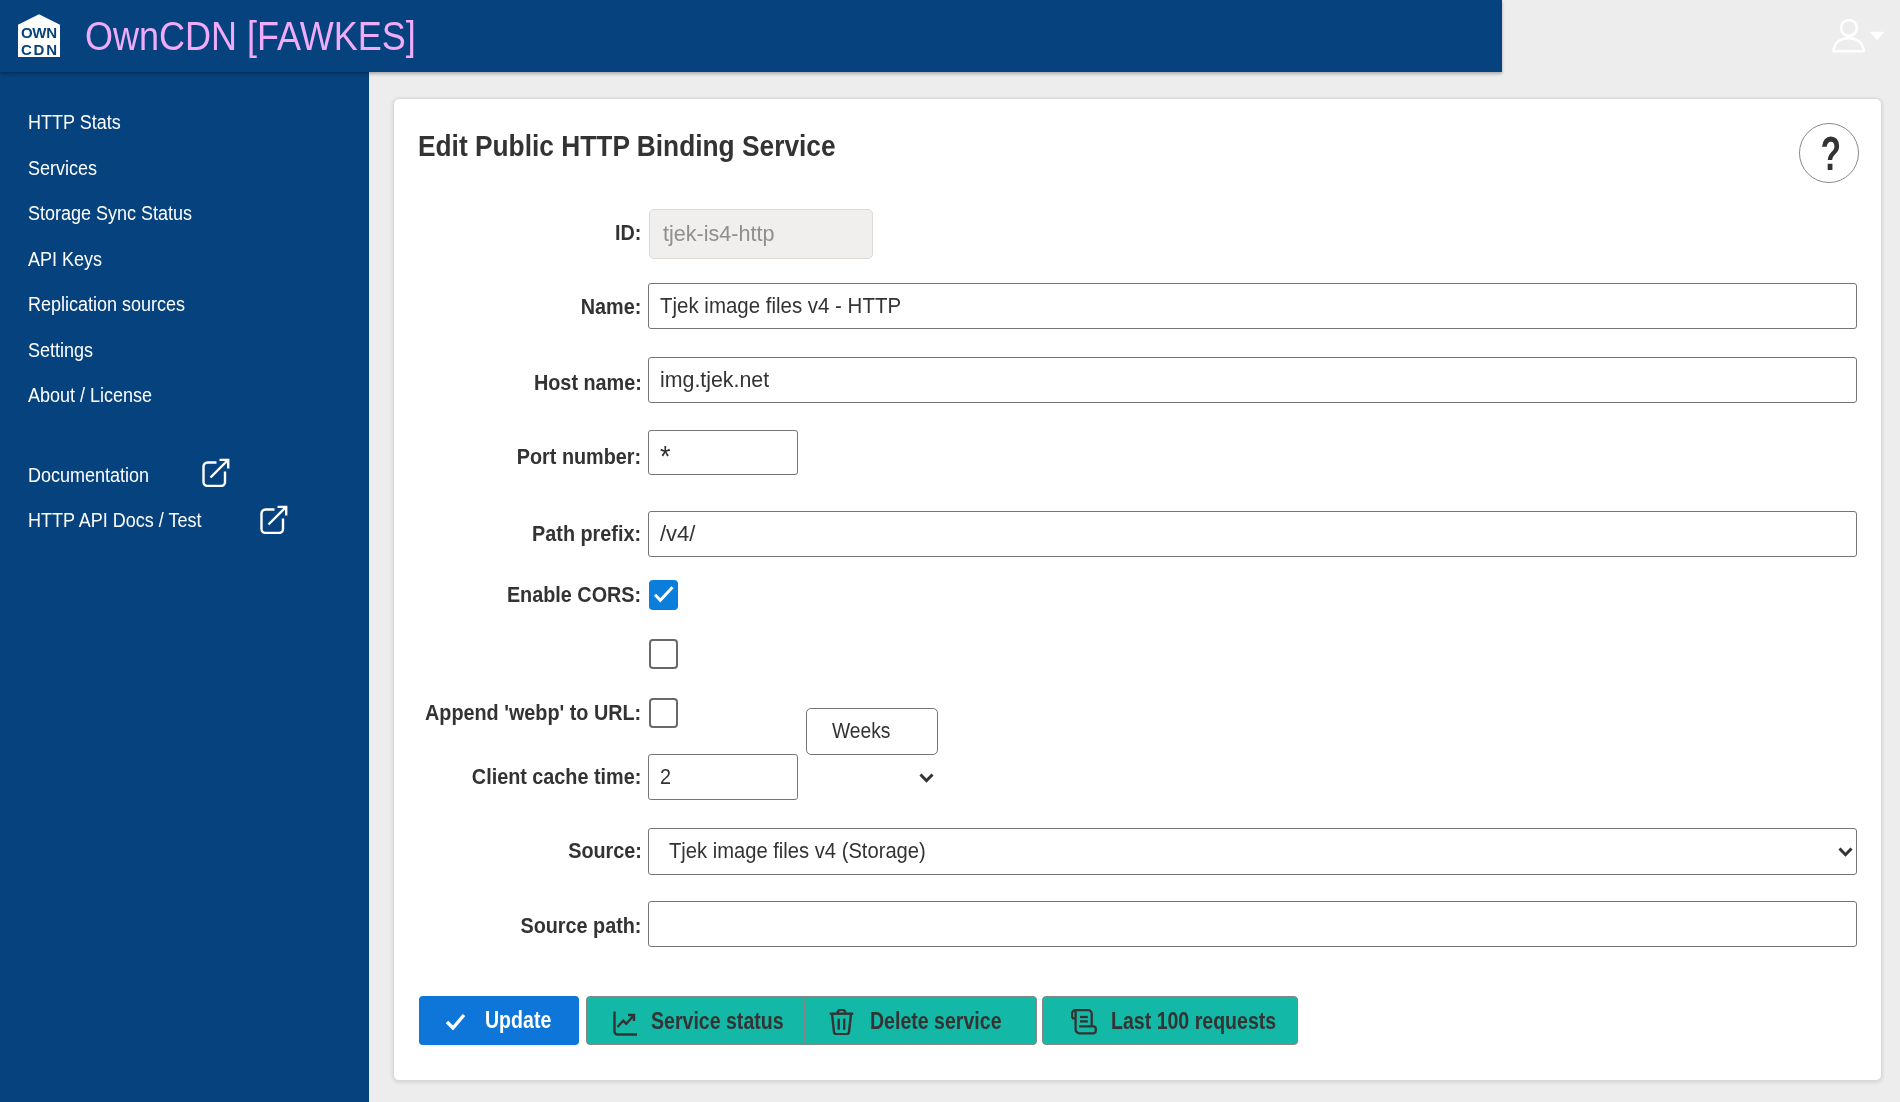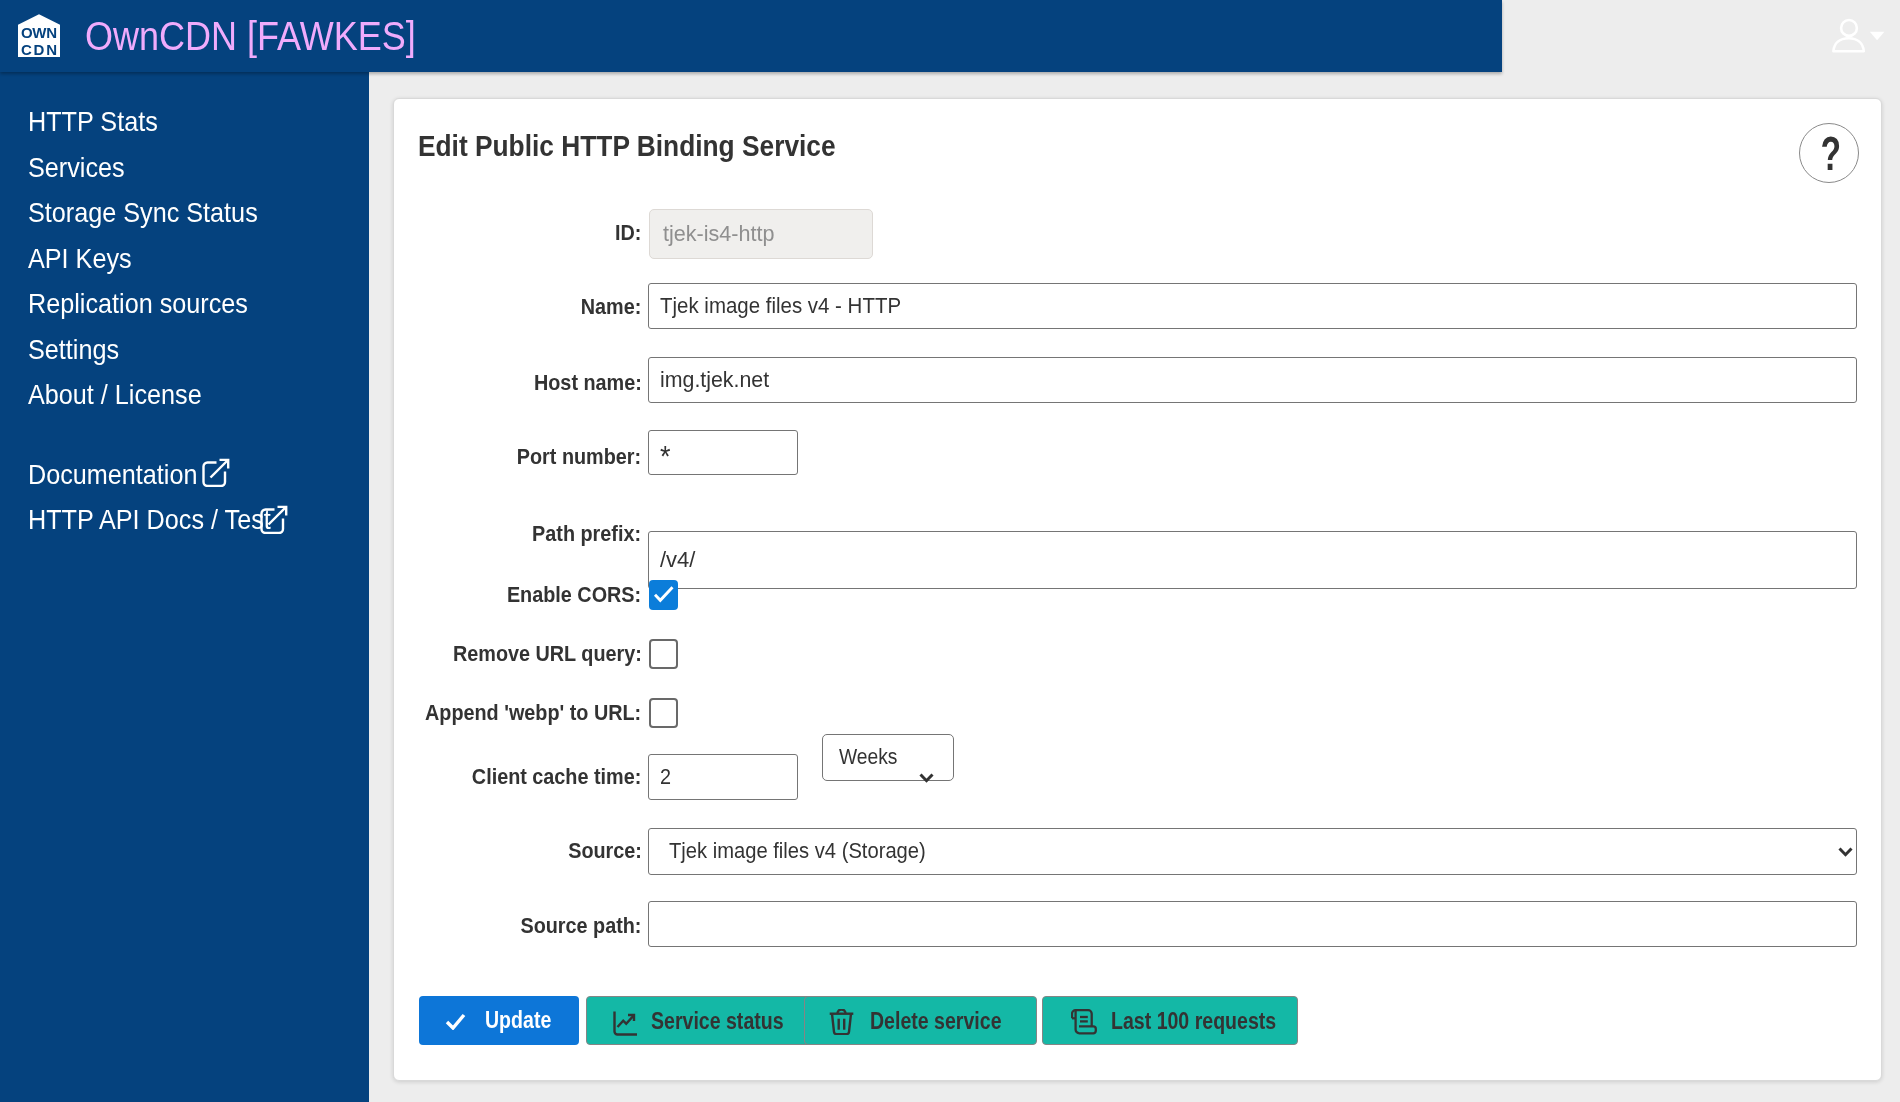--- a/index.html
+++ b/index.html
@@ -4,21 +4,21 @@
 html,body{margin:0;padding:0;}
 body{font-family:"Liberation Sans",sans-serif;background:#ededed;}
 #page{position:relative;width:1900px;height:1102px;overflow:hidden;background:#ededed;}
 #header{position:absolute;left:0;top:0;width:1502px;height:72px;background:#05427e;box-shadow:0 2px 3px rgba(0,0,0,.28);z-index:5;}
 #sidebar{position:absolute;left:0;top:72px;width:369px;height:1030px;background:#05427e;z-index:4;}
 #card{position:absolute;left:393px;top:98px;width:1489px;height:983px;background:#fff;border:1px solid #d9d9d9;border-radius:6px;box-shadow:0 1px 4px rgba(0,0,0,.14);box-sizing:border-box;}
 .abs{position:absolute;}
 .t{display:inline-block;transform:scaleX(0.9);transform-origin:0 50%;white-space:pre;}
 .tr{display:inline-block;transform:scaleX(0.9);transform-origin:100% 50%;white-space:pre;}
 #htitle{left:85px;top:20.5px;font-size:40px;font-weight:400;color:#f0abfc;line-height:30px;z-index:6;}
-.nav{left:28px;height:46px;line-height:46px;font-size:28px;color:#fff;z-index:6;white-space:pre;}
+.nav{left:28px;height:46px;line-height:46px;font-size:20px;color:#fff;z-index:6;white-space:pre;}
 #title{left:418px;top:125.5px;font-size:30px;font-weight:700;color:#333;line-height:40px;}
 #help{left:1799px;top:123px;width:60px;height:60px;border:1.2px solid #8a8a8a;border-radius:50%;box-sizing:border-box;text-align:center;line-height:60px;font-size:48px;font-weight:700;color:#333;}
 .lbl{right:1258.5px;height:46px;line-height:46px;font-size:22px;font-weight:700;color:#333;white-space:pre;}
 .inp{background:#fff;border:1.5px solid #757575;border-radius:3px;box-sizing:border-box;font-size:22px;color:#333;display:flex;align-items:center;padding-left:11px;}
 .sel{background:#fff;border:1.5px solid #757575;border-radius:5px;box-sizing:border-box;font-size:22px;color:#333;display:flex;align-items:center;}
 .cb{box-sizing:border-box;width:29.5px;height:29.5px;border-radius:4px;}
 .btn{box-sizing:border-box;height:48.5px;border-radius:4px;}
 .obtn{background:#14b8a6;border:1.5px solid #858585;}
 .btxt{position:absolute;font-size:23px;font-weight:700;color:#333;line-height:48.5px;top:0;}
 </style></head>
@@ -82,42 +82,41 @@
   <div class="abs inp" style="left:648px;top:356.5px;width:1209px;height:46px;">
       <span class="t" style="transform:scaleX(0.97)">img.tjek.net</span>
     </div>
 
   <div class="abs lbl" style="top:434.4px"><span class="tr">Port number:</span></div>
   <div class="abs inp" style="left:648px;top:430px;width:150px;height:45px;">
       <span class="t" style="font-size:30px;margin-top:6px">*</span>
     </div>
 
   <div class="abs lbl" style="top:511.4px"><span class="tr">Path prefix:</span></div>
-  <div class="abs inp" style="left:648px;top:531px;width:1209px;height:58px;">
+  <div class="abs inp" style="left:648px;top:511px;width:1209px;height:46px;">
       <span class="t" style="transform:scaleX(1)">/v4/</span>
     </div>
 
   <div class="abs lbl" style="top:571.9px"><span class="tr">Enable CORS:</span></div>
   <div class="abs cb" style="left:648.5px;top:580px;background:#0b7dda;">
     <svg width="29.5" height="29.5" viewBox="0 0 29.5 29.5">
         <path d="M6 14.8 L11.3 20.3 L23.5 7.2" fill="none" stroke="#fff" stroke-width="2.9"></path>
       </svg>
   </div>
 
-  <div class="abs lbl" style="top:630.9px"><span class="tr">Remove URL query:</span></div>
   <div class="abs cb" style="left:648.5px;top:639px;background:#fff;border:2px solid #696969;"></div>
 
   <div class="abs lbl" style="top:689.9px"><span class="tr">Append 'webp' to URL:</span></div>
   <div class="abs cb" style="left:648.5px;top:698px;background:#fff;border:2px solid #696969;"></div>
 
   <div class="abs lbl" style="top:753.9px"><span class="tr">Client cache time:</span></div>
   <div class="abs inp" style="left:648px;top:753.5px;width:150px;height:46.5px;">
       <span class="t">2</span>
     </div>
-  <div class="abs sel" style="left:805.5px;top:734px;width:132.5px;height:46.5px;padding-left:16px;margin-left:16px;">
+  <div class="abs sel" style="left:805.5px;top:708px;width:132.5px;height:46.5px;padding-left:25px;">
       <span class="t" style="transform:scaleX(0.875)">Weeks</span>
     </div>
   <svg class="abs" style="left:919px;top:772.5px" width="15" height="10" viewBox="0 0 15 10">
       <path d="M1.5 1.5 L7.5 7.7 L13.5 1.5" fill="none" stroke="#333" stroke-width="3"></path>
     </svg>
 
   <div class="abs lbl" style="top:828.2px"><span class="tr">Source:</span></div>
   <div class="abs sel" style="left:648px;top:827.5px;width:1209px;height:47px;border-radius:3px;padding-left:20px;text-align:right;">
       <span class="t" style="transform:scaleX(0.917)">Tjek image files v4 (Storage)</span>
     </div>

